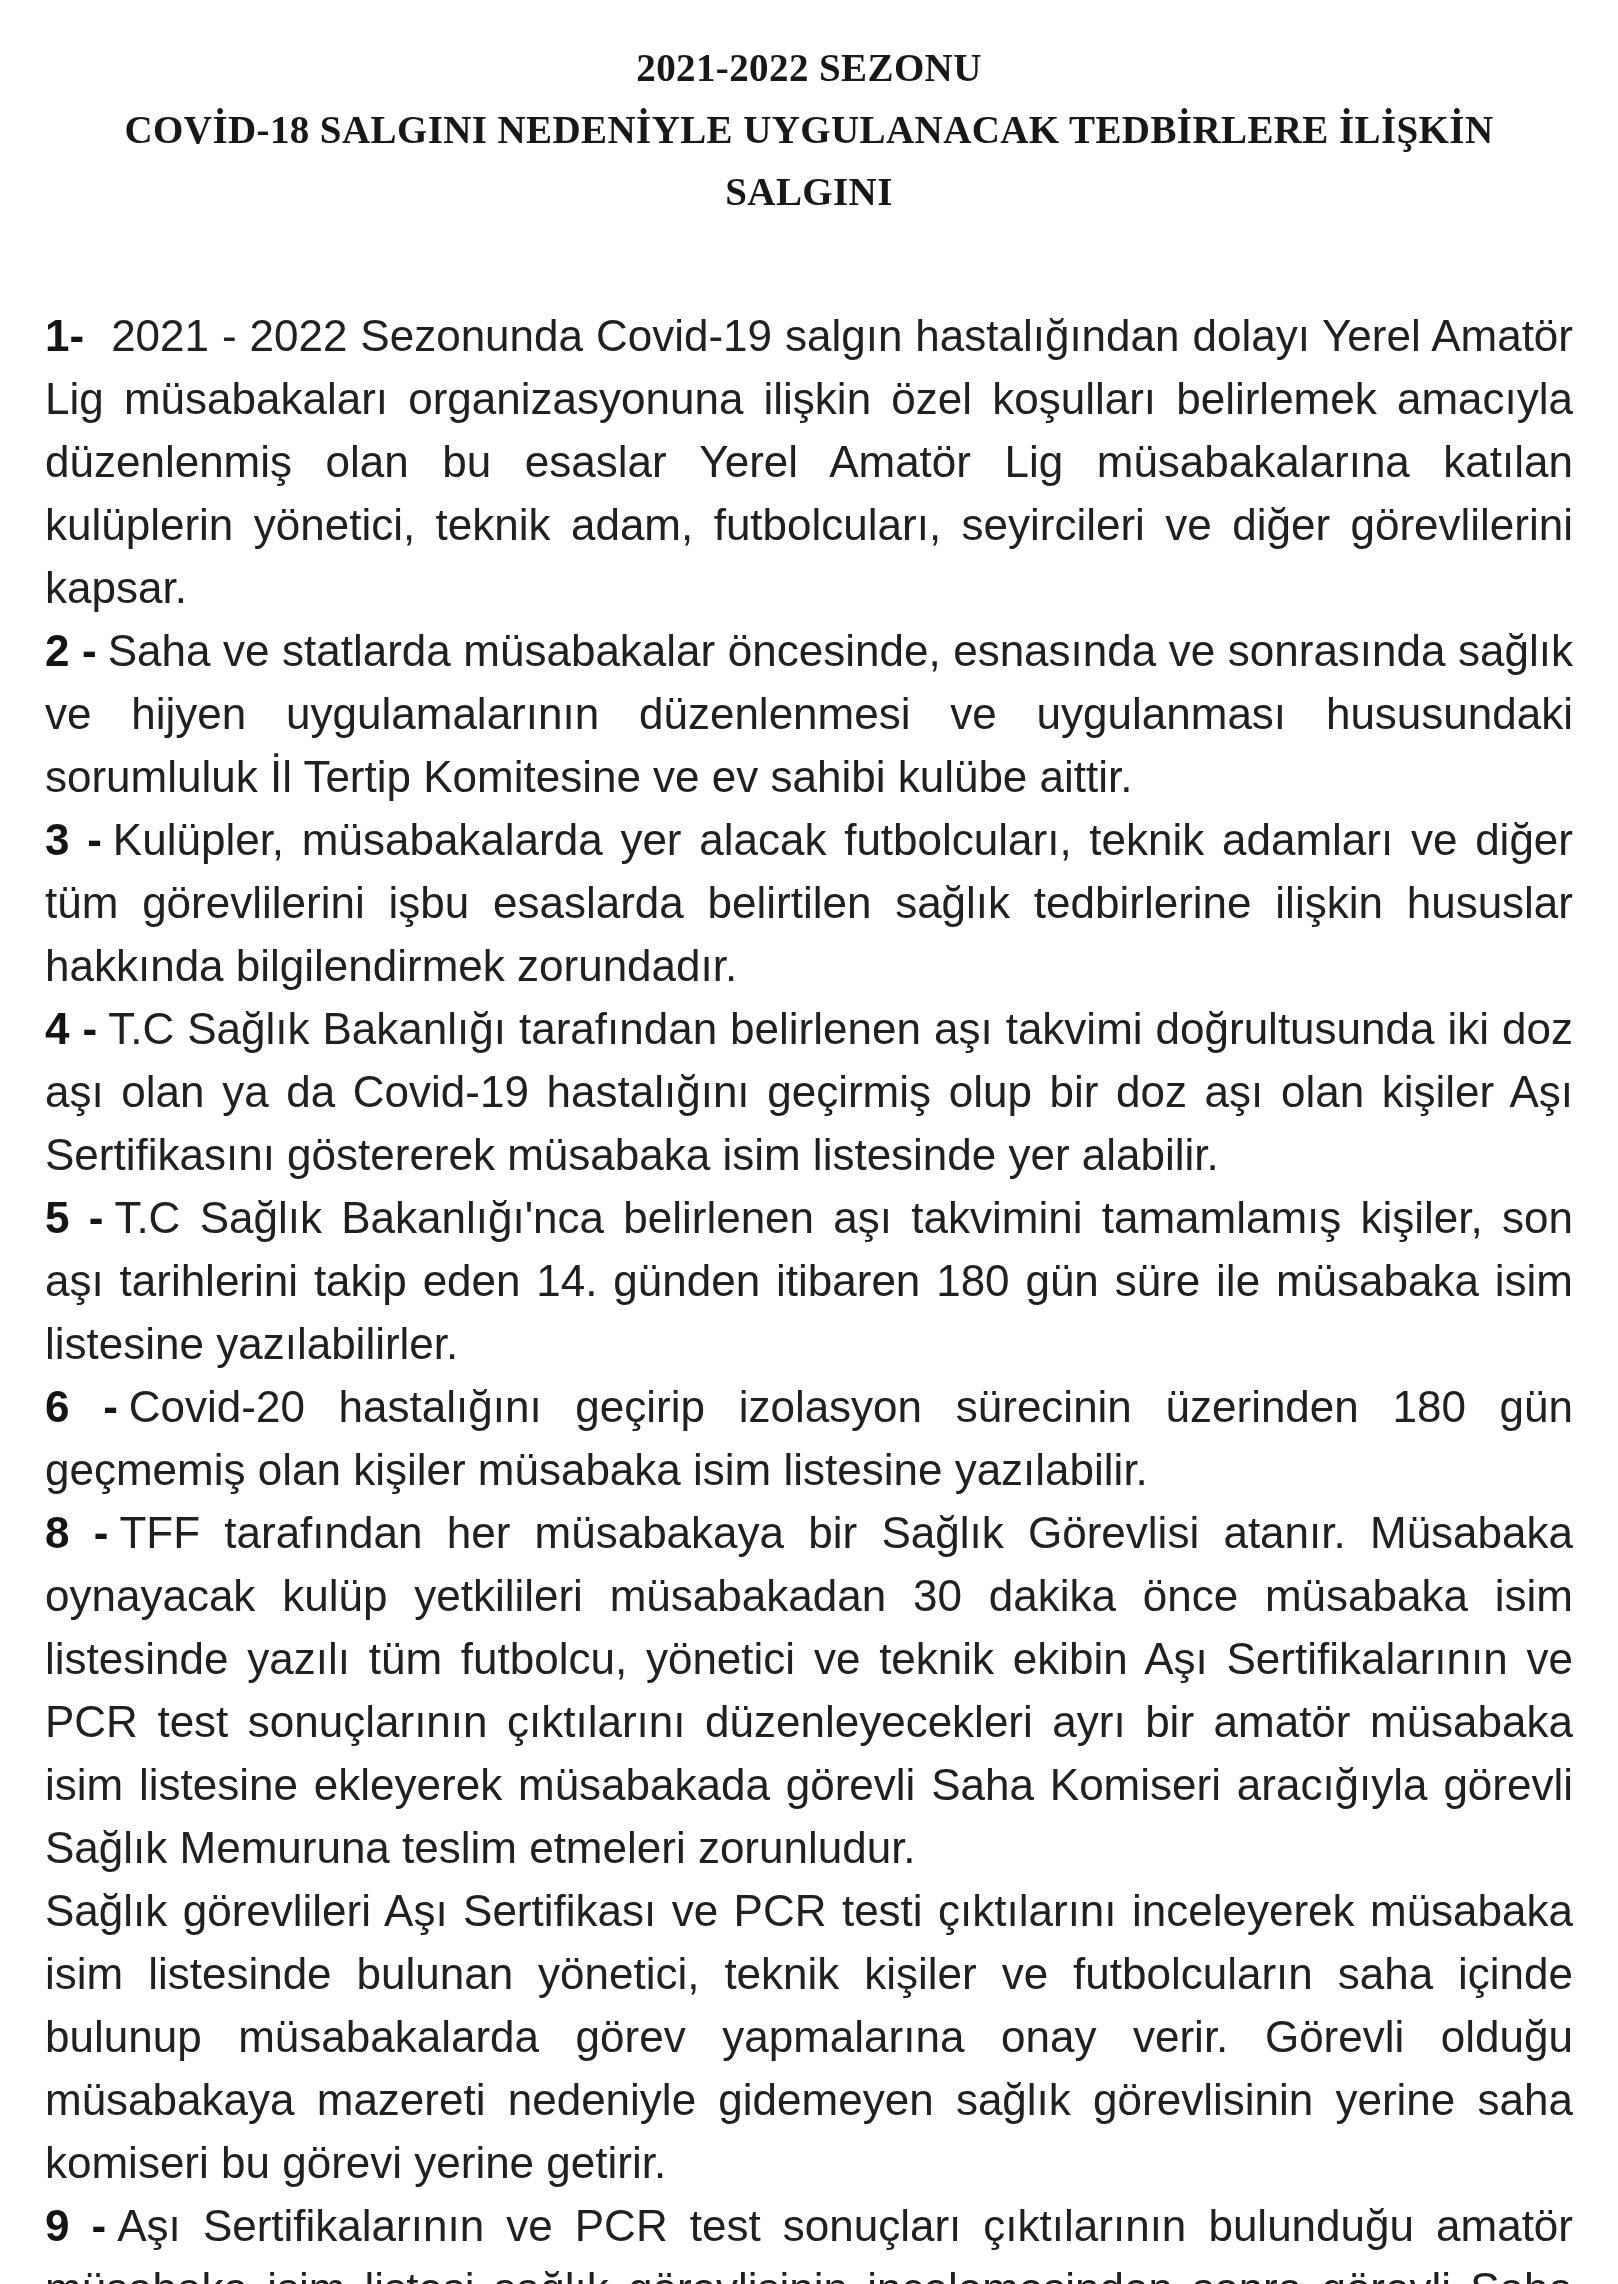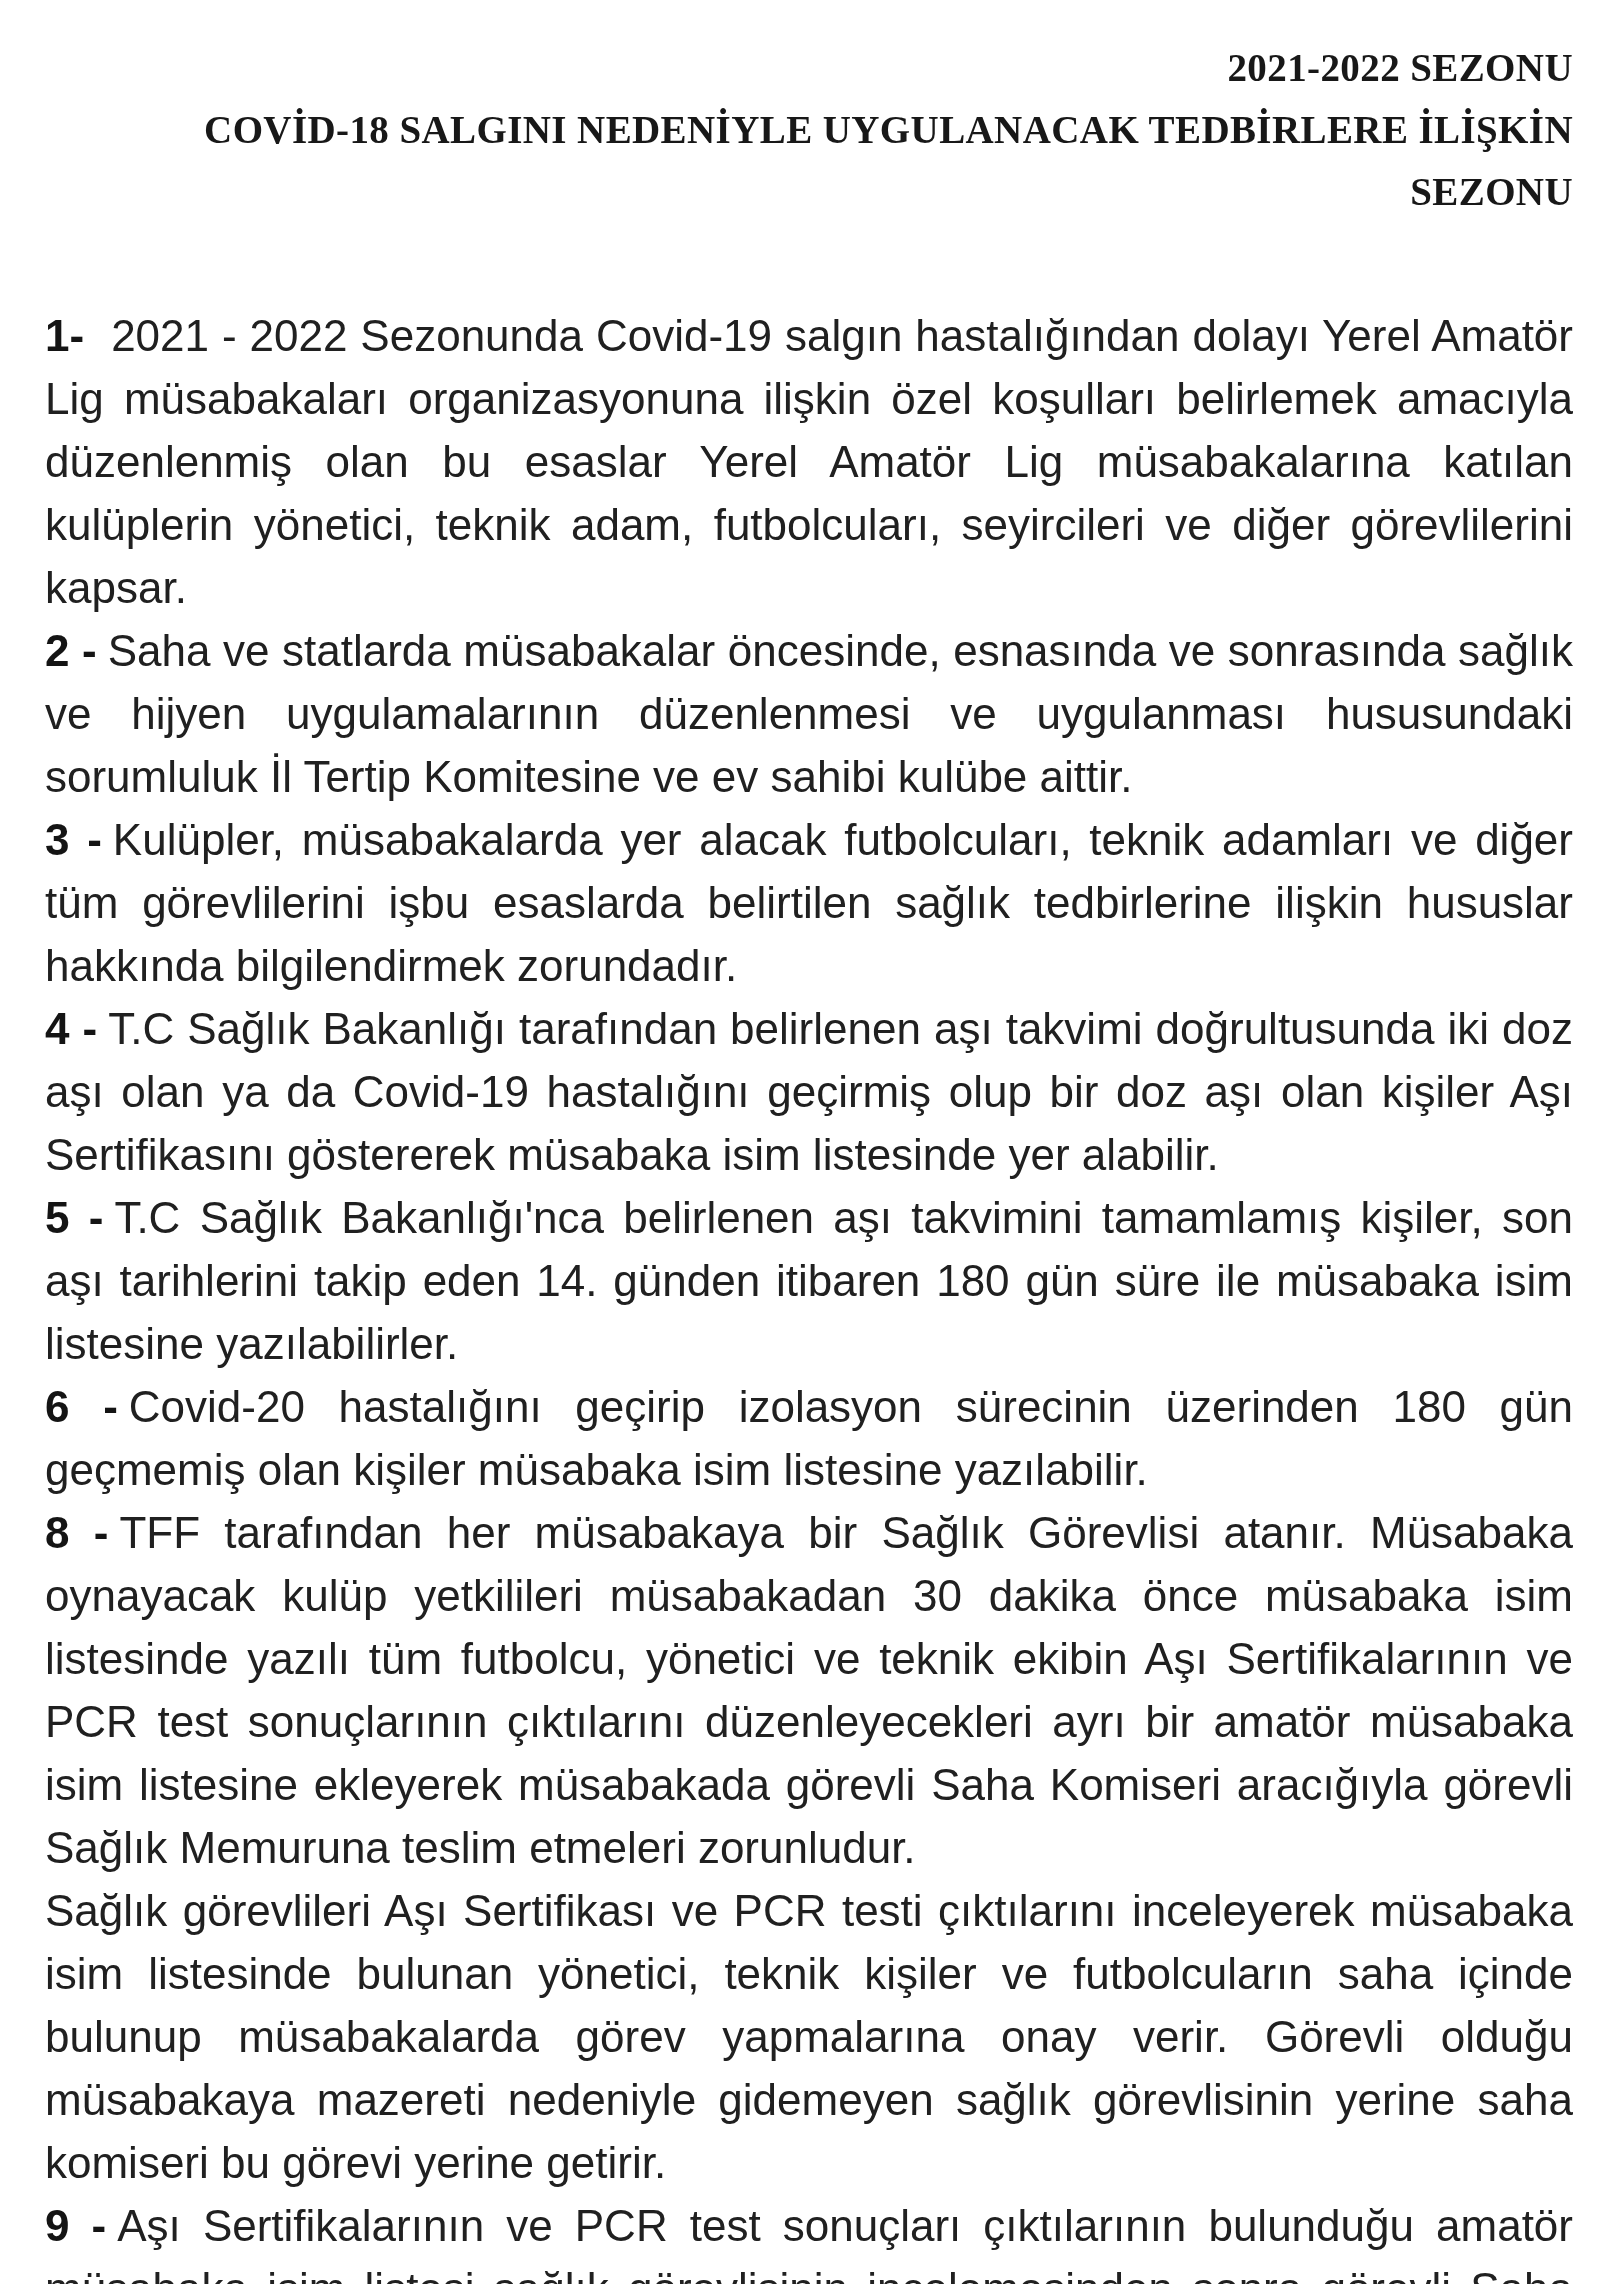--- a/index.html
+++ b/index.html
@@ -8,21 +8,21 @@
     position: relative;
     width: 1618px;
     height: 2284px;
     margin: 0 auto;
     background: #ffffff;
     color: #1c1c1c;
     padding: 37px 45px 0 45px;
     overflow: hidden;
   }
   .doc-title {
-    text-align: right;
+    text-align: center;
     font-family: "Liberation Serif", serif;
     font-weight: bold;
     font-size: 39px;
     line-height: 62px;
     letter-spacing: 0.4px;
     color: #181818;
   }
   .doc-body {
     margin-top: 81px;
     font-family: "Liberation Sans", sans-serif;
@@ -41,21 +41,21 @@
   .num:empty { display: none; margin: 0; }
 </style>
 </head>
 <body>
 
 <div class="page">
 
   <header class="doc-title">
     <div>2021-2022 SEZONU</div>
     <div>COVİD-18 SALGINI NEDENİYLE UYGULANACAK TEDBİRLERE İLİŞKİN</div>
-    <div>SEZONU</div>
+    <div>SALGINI</div>
   </header>
 
   <main class="doc-body">
 
     <p class="para"><strong class="num num-wide">1-</strong><span>2021 - 2022 Sezonunda Covid-19 salgın hastalığından dolayı Yerel Amatör Lig müsabakaları organizasyonuna ilişkin özel koşulları belirlemek amacıyla düzenlenmiş olan bu esaslar Yerel Amatör Lig müsabakalarına katılan kulüplerin yönetici, teknik adam, futbolcuları, seyircileri ve diğer görevlilerini kapsar.</span></p>
 
     <p class="para"><strong class="num">2 -</strong><span>Saha ve statlarda müsabakalar öncesinde, esnasında ve sonrasında sağlık ve hijyen uygulamalarının düzenlenmesi ve uygulanması hususundaki sorumluluk İl Tertip Komitesine ve ev sahibi kulübe aittir.</span></p>
 
     <p class="para"><strong class="num">3 -</strong><span>Kulüpler, müsabakalarda yer alacak futbolcuları, teknik adamları ve diğer tüm görevlilerini işbu esaslarda belirtilen sağlık tedbirlerine ilişkin hususlar hakkında bilgilendirmek zorundadır.</span></p>
 

